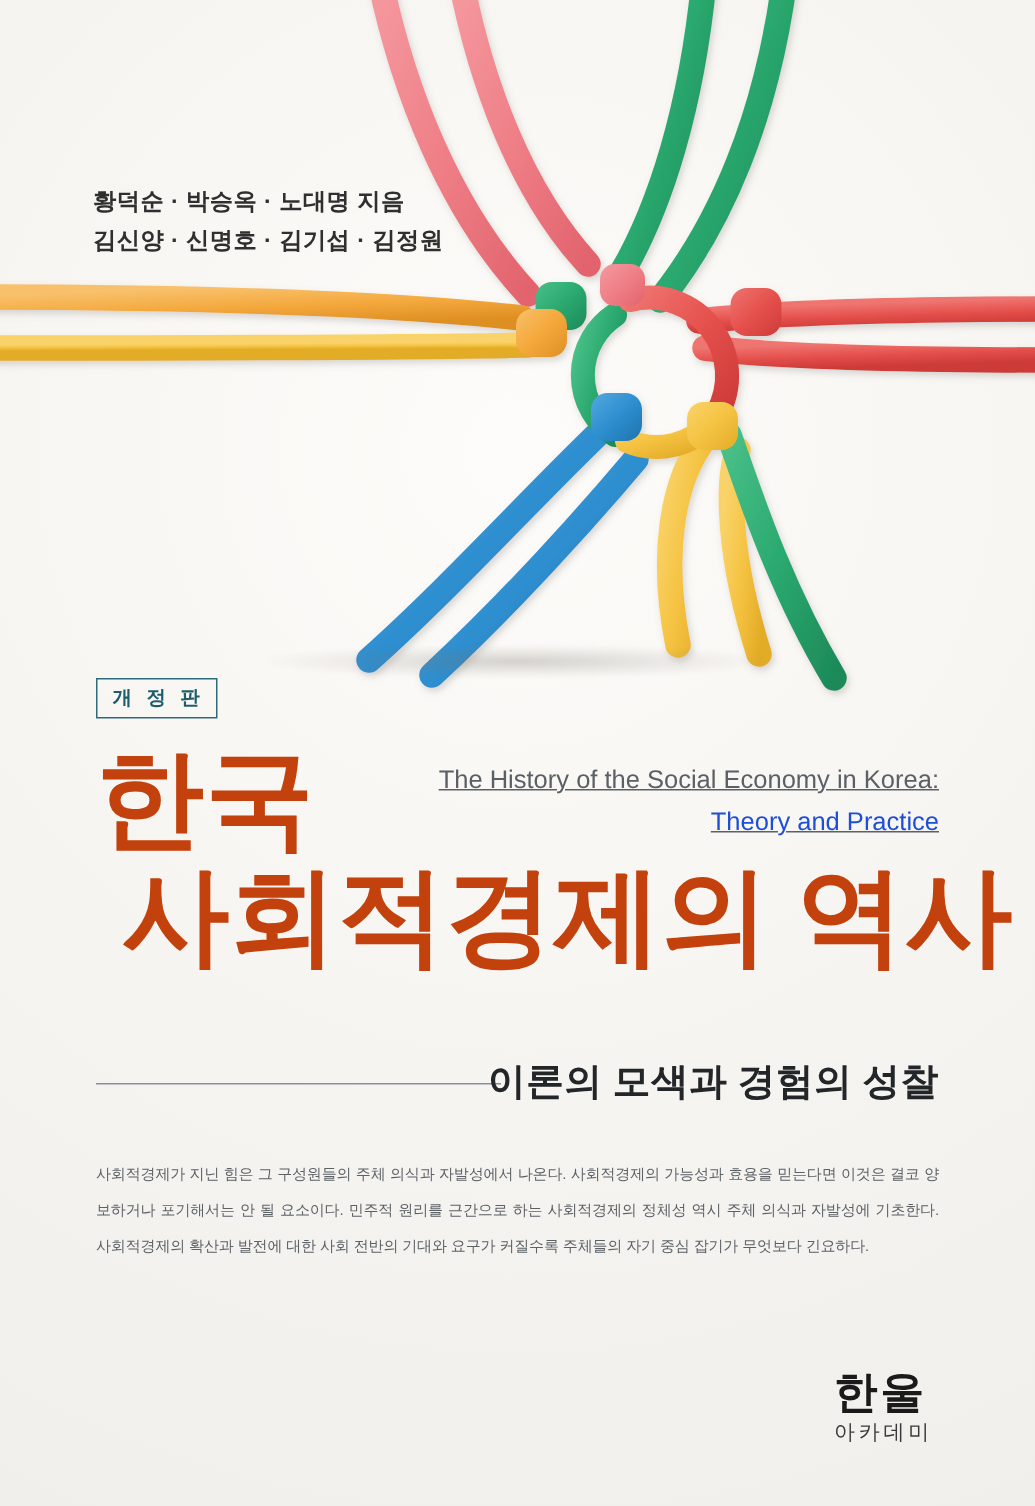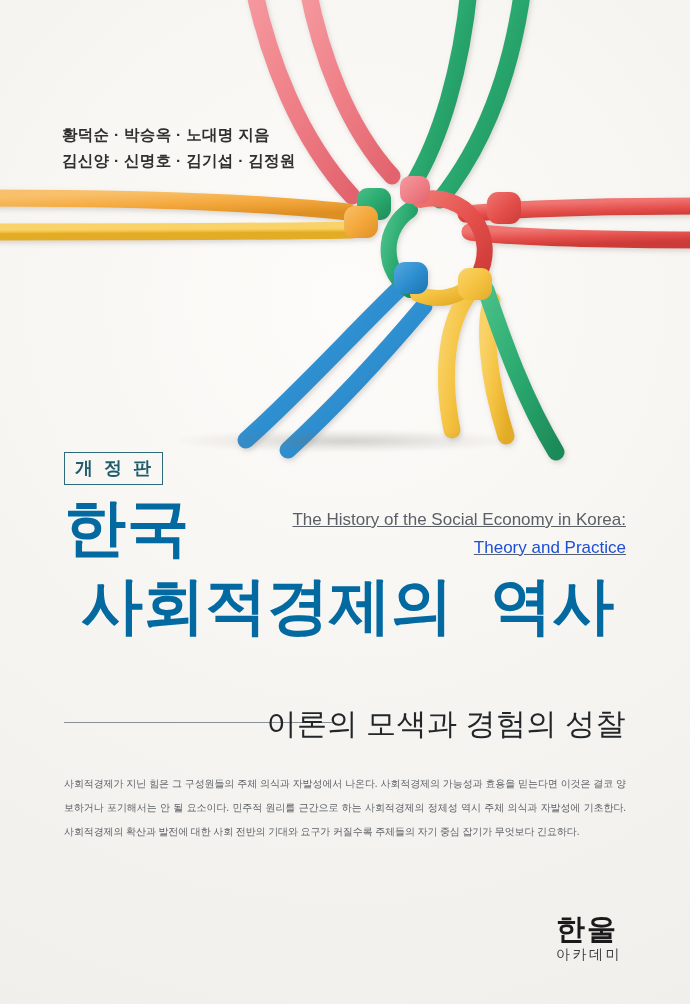--- a/index.html
+++ b/index.html
@@ -56,34 +56,34 @@
     text-shadow: 0 0 2px rgba(247,245,241,0.95);
   }
   .authors div { white-space: nowrap; }
   
   .edition {
     position: absolute;
     left: 64px;
     top: 452px;
     border: 1px solid #2d6a7a;
     color: #1f5d6d;
-    font-size: 18px;
+    font-size: 13px;
     letter-spacing: 3px;
     padding: 3px 8px 4px 10px;
     font-weight: 600;
   }
   
   .title-ko {
     position: absolute;
     left: 64px;
     top: 494px;
-    color: #0369a1;
-    font-family: Liberation Mono, monospace;
+    color: #c2410c;
+    font-family: Liberation Serif, serif;
     font-weight: 700;
-    font-size: 62px;
+    font-size: 72px;
     line-height: 78px;
     letter-spacing: 1px;
   }
   .title-ko .line2 { letter-spacing: 0px; margin-left: 17px; }
   .subtitle-en {
     position: absolute;
     right: 64px;
     top: 506px;
     width: 420px;
     text-align: right;
@@ -101,22 +101,22 @@
     width: 270px;
     height: 1px;
     background: #8a9096;
   }
   .subtitle-ko {
     position: absolute;
     right: 64px;
     top: 704px;
     color: #222629;
     font-family: "Liberation Serif", serif;
-    font-weight: 400;
-    font-size: 30px;
+    font-weight: 700;
+    font-size: 25px;
     letter-spacing: 0.5px;
   }
   
   .blurb {
     position: absolute;
     left: 64px;
     top: 772px;
     width: 562px;
     color: #5c6166;
     font-size: 10px;

